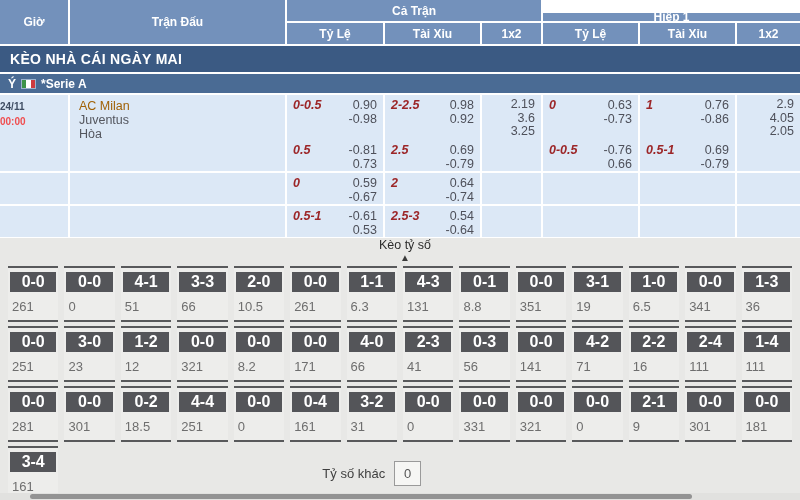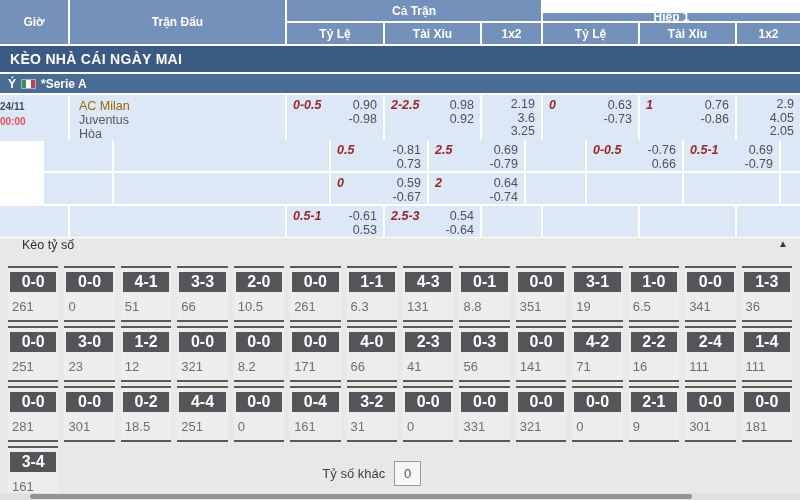--- a/index.html
+++ b/index.html
@@ -40,39 +40,39 @@
   .flag i { flex: 1; }
   .flag .g { background: #3d9348; } .flag .w { background: #fff; } .flag .r { background: #cf3b3f; }
 
   
   .odds-body { display: flex; flex-direction: column; gap: 2px; background: #fff; margin-top: 2px; }
   .odds-row {
     display: grid;
     grid-template-columns: 68px 215px 96px 95px 59px 95px 95px 1fr;
     gap: 2px; background: #fff;
   }
-  .r0 { height: 43px; } .r1, .r2 { height: 31px; margin-left: 44px; } .r3 { height: 30px; }
+  .r0 { height: 43px; } .r1, .r2 { height: 31px; } .r3 { height: 30px; }
   .cell { background: #dce8f6; }
   .tc { display: flex; flex-direction: column; align-items: flex-start; padding-top: 4px;
         font-size: 10px; font-weight: 700; line-height: 15px; }
   .date { color: #3f4d63; } .time { color: #f04d4f; }
   .mc { padding: 4px 0 0 9px; font-size: 12.5px; line-height: 14px; color: #54565e; }
   .mc .home { color: #a16207; }
   .oc { display: flex; justify-content: space-between; padding: 3px 6px 0 6px; }
   .hdp { color: #9c2628; font-weight: 700; font-size: 12.5px; line-height: 14px; font-style: italic; }
   .vals { display: flex; flex-direction: column; align-items: flex-end;
           color: #4e505a; font-size: 12.5px; line-height: 14px; }
   .xc { display: flex; flex-direction: column; align-items: flex-end;
         padding: 3px 6px 0 6px; color: #4e505a; font-size: 12.5px; line-height: 13.5px; }
 
   
   .score-sec { margin-top: 2px; background: #e8e8e6; padding-bottom: 8px; }
   .score-title {
-    height: 24px; display: flex; align-items: flex-start; justify-content: space-between;
-    padding: 0 12px 0 22px; font-size: 12.5px; color: #2d2d2d;
+    height: 24px; display: flex; align-items: center; justify-content: space-between;
+    padding: 0 12px 0 22px; font-size: 12.5px; color: #2d2d2d; flex-direction: column;
   }
   .caret { font-size: 10px; color: #3a3a3a; cursor: pointer; }
   .score-grid {
     display: grid; grid-template-columns: repeat(14, 1fr);
     column-gap: 6px; padding: 0 8px; margin-top: 4px;
   }
   .score-cell {
     height: 56px; background: #ededeb;
     border-top: 2px solid #58595b; border-bottom: 2px solid #58595b;
     padding-top: 4px; cursor: pointer;

